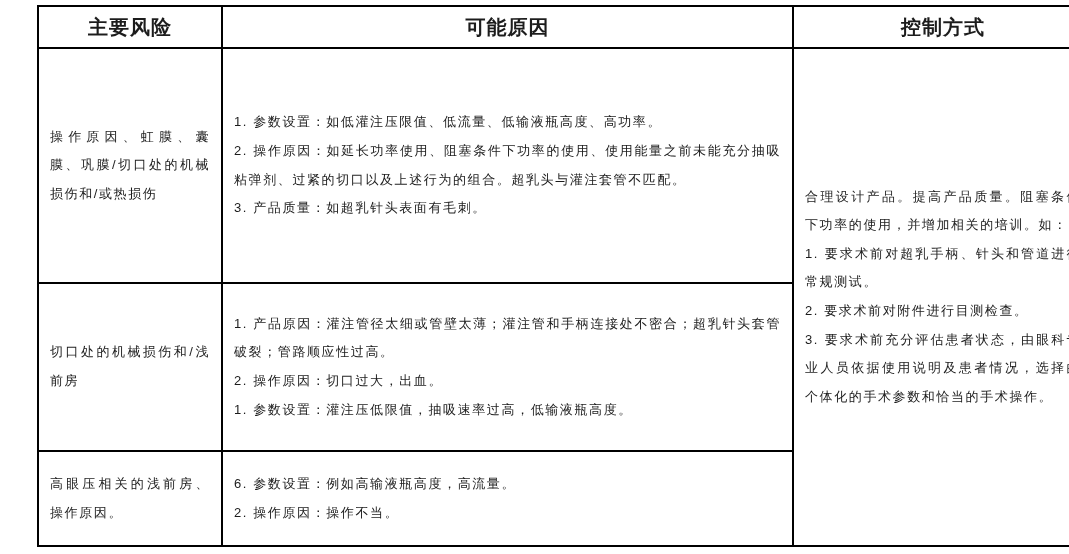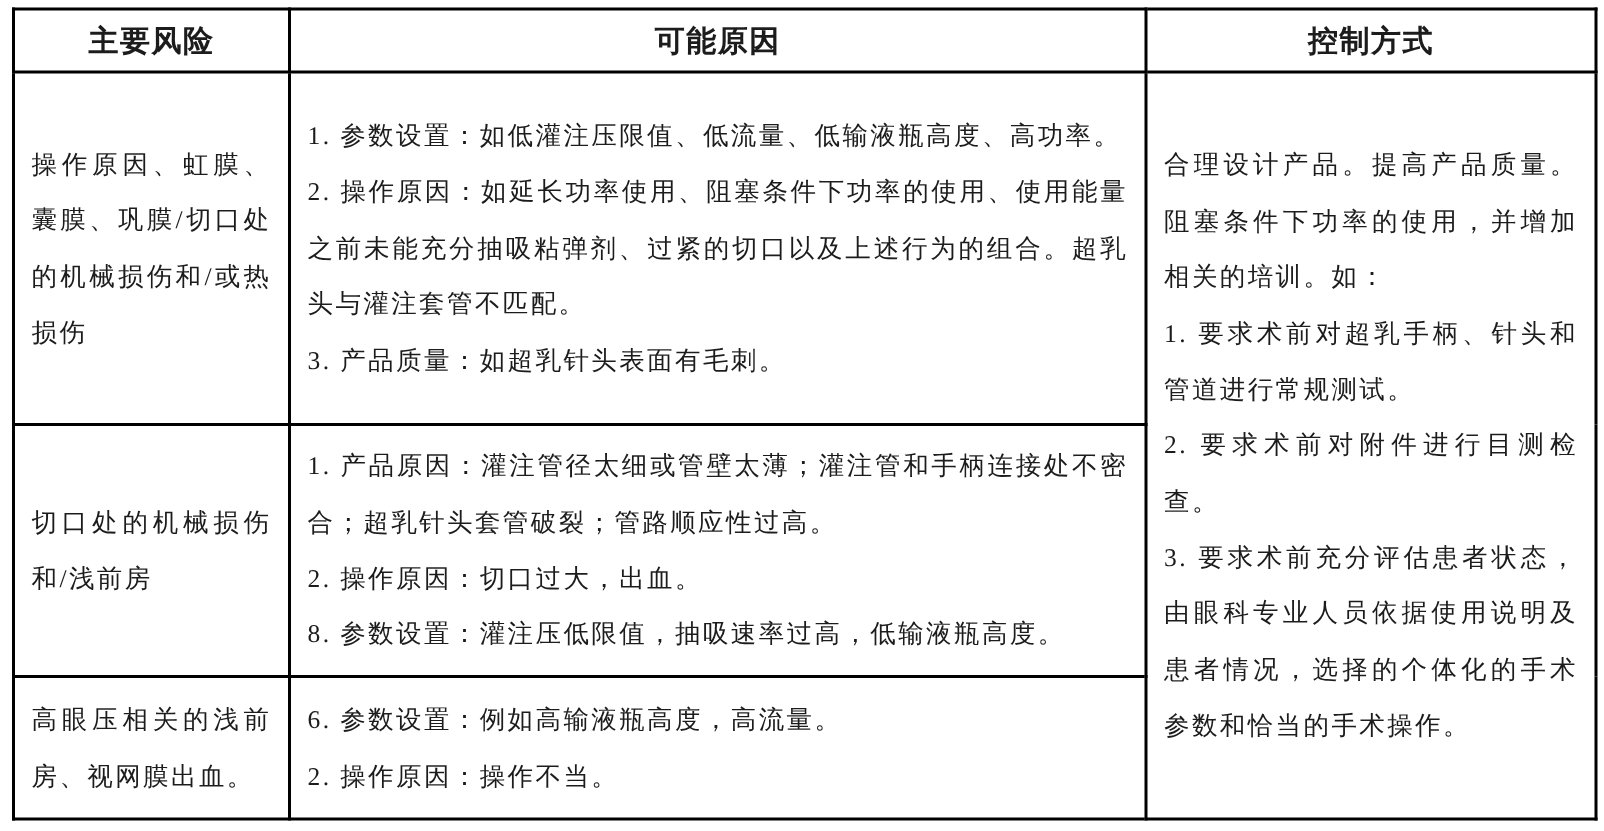--- a/index.html
+++ b/index.html
@@ -7,22 +7,23 @@
     padding: 0;
     width: 1069px;
     height: 554px;
     background: #ffffff;
     overflow: hidden;
   }
   .page {
     width: 991px;
     height: 554px;
     box-sizing: border-box;
-    padding: 5px 6px 6px 8px;
+    padding: 5px 6px 6px 25px;
     background: #ffffff;
+    margin-left: 12px;
   }
   table.risk-table {
     width: 1055px;
     height: 542px;
     border-collapse: collapse;
     table-layout: fixed;
     background: #ffffff;
   }
   table.risk-table th,
   table.risk-table td {
@@ -40,22 +41,22 @@
   tr.row-3 { height: 95px; }
   th.head-cell {
     font-family: "Liberation Sans", "DejaVu Sans", sans-serif;
     font-weight: bold;
     font-size: 20px;
     text-align: center;
     letter-spacing: 1px;
     padding: 4px;
   }
   td.body-cell {
-    font-family: Liberation Serif, serif;
-    font-size: 17px;
+    font-family: Liberation Sans, sans-serif;
+    font-size: 13px;
     line-height: 2.2;
     letter-spacing: 1.6px;
     padding: 6px 11px;
   }
   td.risk-cell {
     text-align: justify;
   }
   td.cause-cell p,
   td.control-cell p,
   td.risk-cell p {
@@ -97,26 +98,26 @@
           <p>3. 要求术前充分评估患者状态，由眼科专业人员依据使用说明及患者情况，选择的个体化的手术参数和恰当的手术操作。</p>
         </td>
       </tr>
       <tr class="row-2">
         <td class="body-cell risk-cell">
           <p>切口处的机械损伤和/浅前房</p>
         </td>
         <td class="body-cell cause-cell">
           <p>1. 产品原因：灌注管径太细或管壁太薄；灌注管和手柄连接处不密合；超乳针头套管破裂；管路顺应性过高。</p>
           <p>2. 操作原因：切口过大，出血。</p>
-          <p>8. 参数设置：灌注压低限值，抽吸速率过高，低输液瓶高度。</p>
+          <p>1. 参数设置：灌注压低限值，抽吸速率过高，低输液瓶高度。</p>
         </td>
       </tr>
       <tr class="row-3">
         <td class="body-cell risk-cell">
-          <p>高眼压相关的浅前房、视网膜出血。</p>
+          <p>高眼压相关的浅前房、操作原因。</p>
         </td>
         <td class="body-cell cause-cell">
           <p>6. 参数设置：例如高输液瓶高度，高流量。</p>
           <p>2. 操作原因：操作不当。</p>
         </td>
       </tr>
     </tbody>
   </table>
 </div>
 

